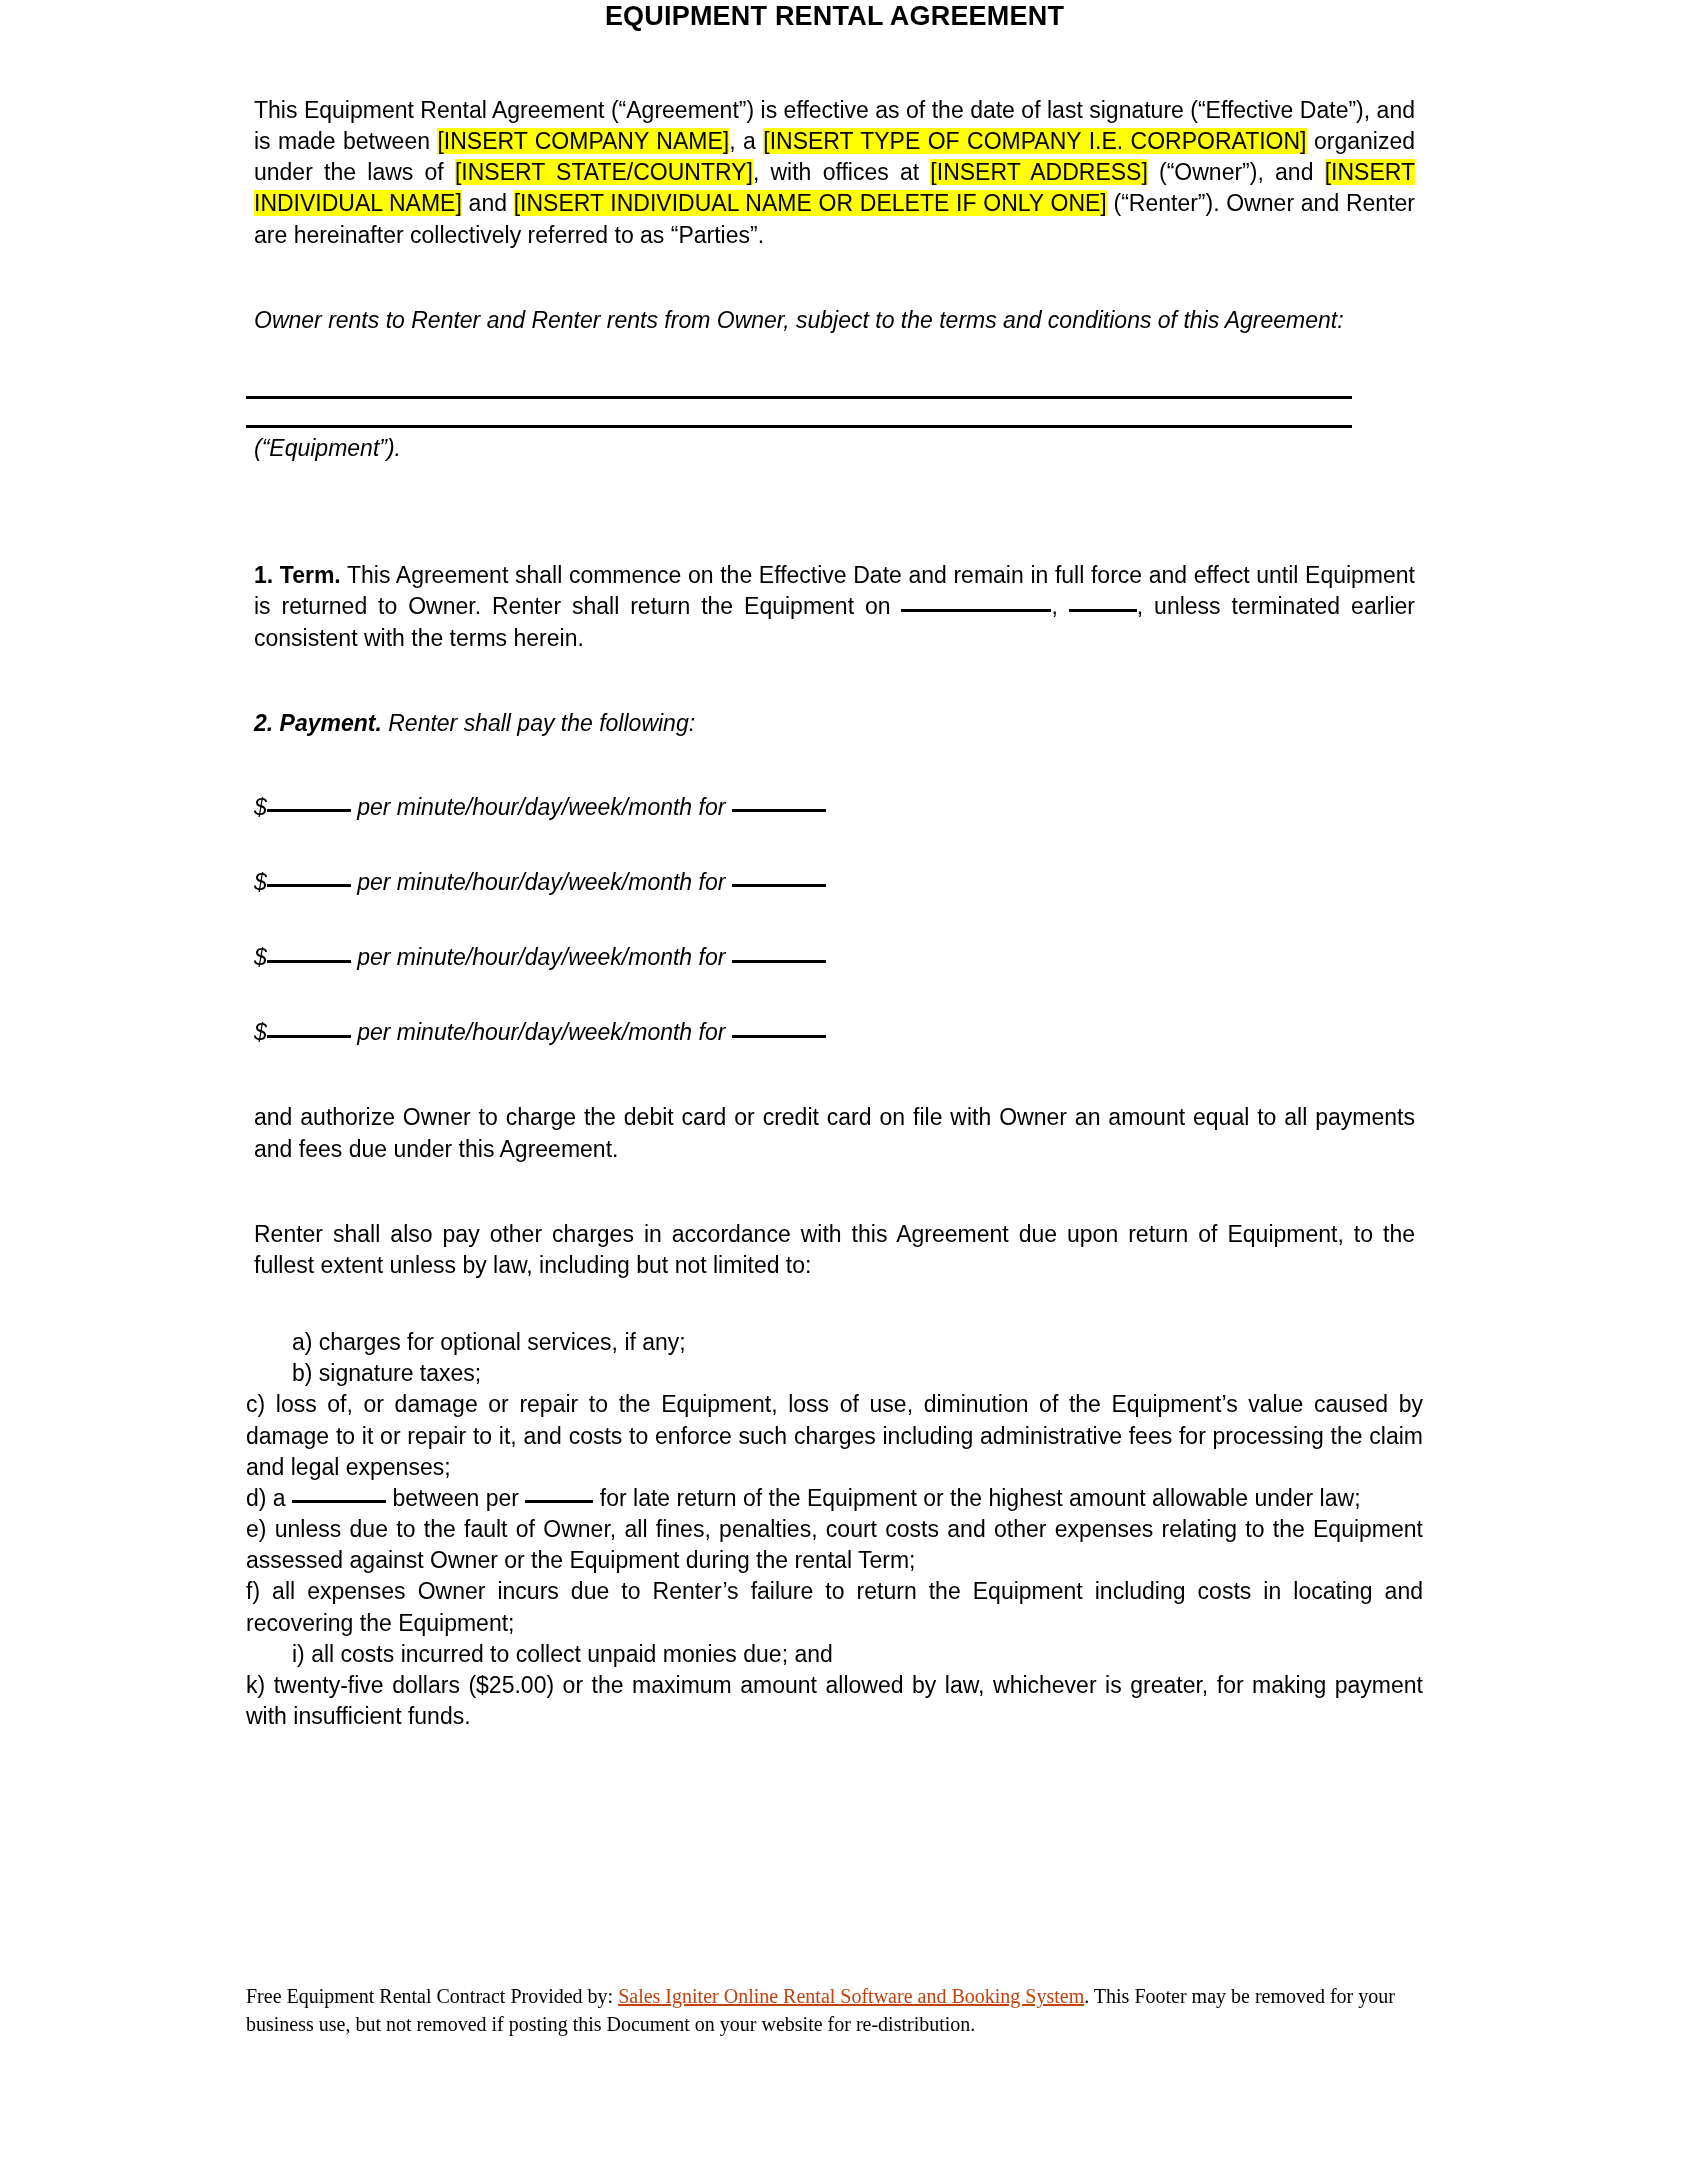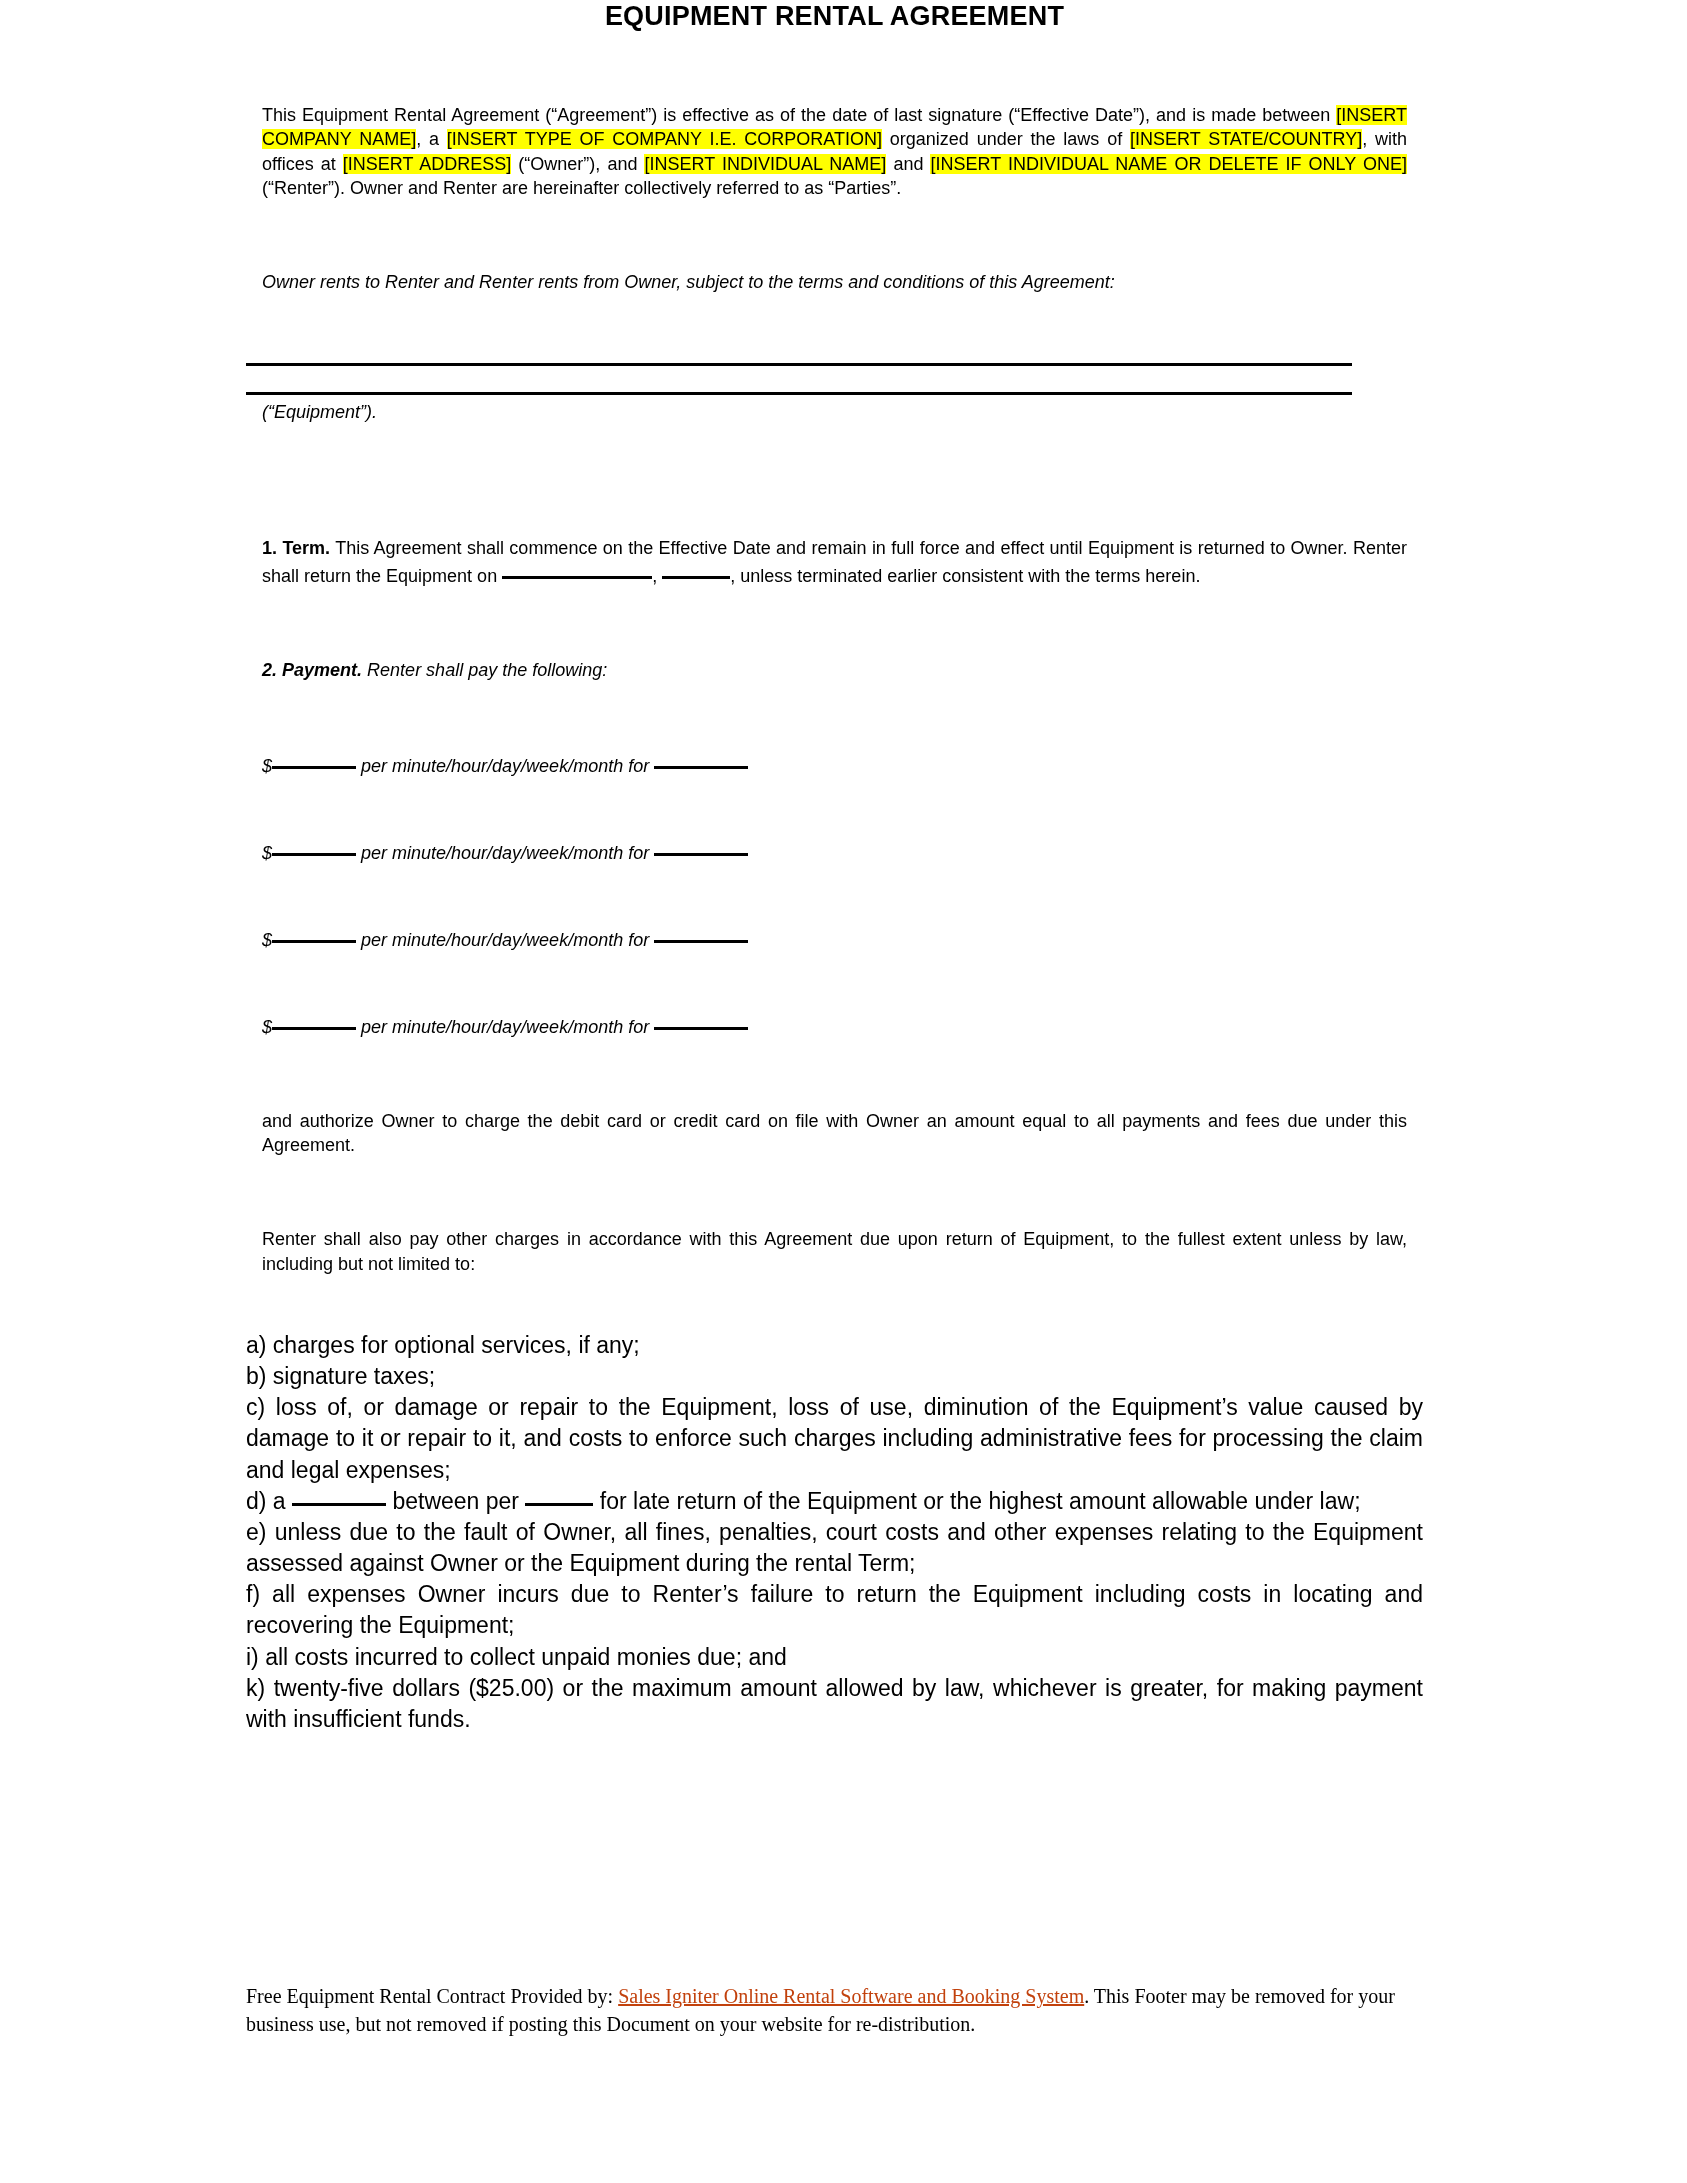--- a/index.html
+++ b/index.html
@@ -32,23 +32,23 @@
   }
   .doc-title {
     text-align: center;
     font-weight: bold;
     font-size: 27px;
     letter-spacing: 0.2px;
     margin: 0;
     line-height: 1.22;
   }
   p.para {
-    font-size: 18px;
+    font-size: 23px;
     line-height: 1.355;
-    margin: 16px;
+    margin: 8px;
     text-align: justify;
     text-justify: inter-word;
   }
   p.para.nojust {
     text-align: left;
     font-style: italic;
   }
   .gap-md { height: 38px; }
   .gap-lg { height: 54px; }
 
@@ -89,21 +89,21 @@
   
   .list-block {
     font-size: 23px;
     line-height: 1.355;
   }
   .list-item {
     margin: 0;
     text-align: justify;
     text-justify: inter-word;
   }
-  .list-item.noj { text-align: left; }
+  .list-item.noj { text-align: left; margin-left: 46px; }
 
   
   .footer {
     position: absolute;
     left: 246px;
     top: 1983px;
     width: 1177px;
     font-family: "Liberation Serif", serif;
     font-size: 20px;
     line-height: 1.38;

